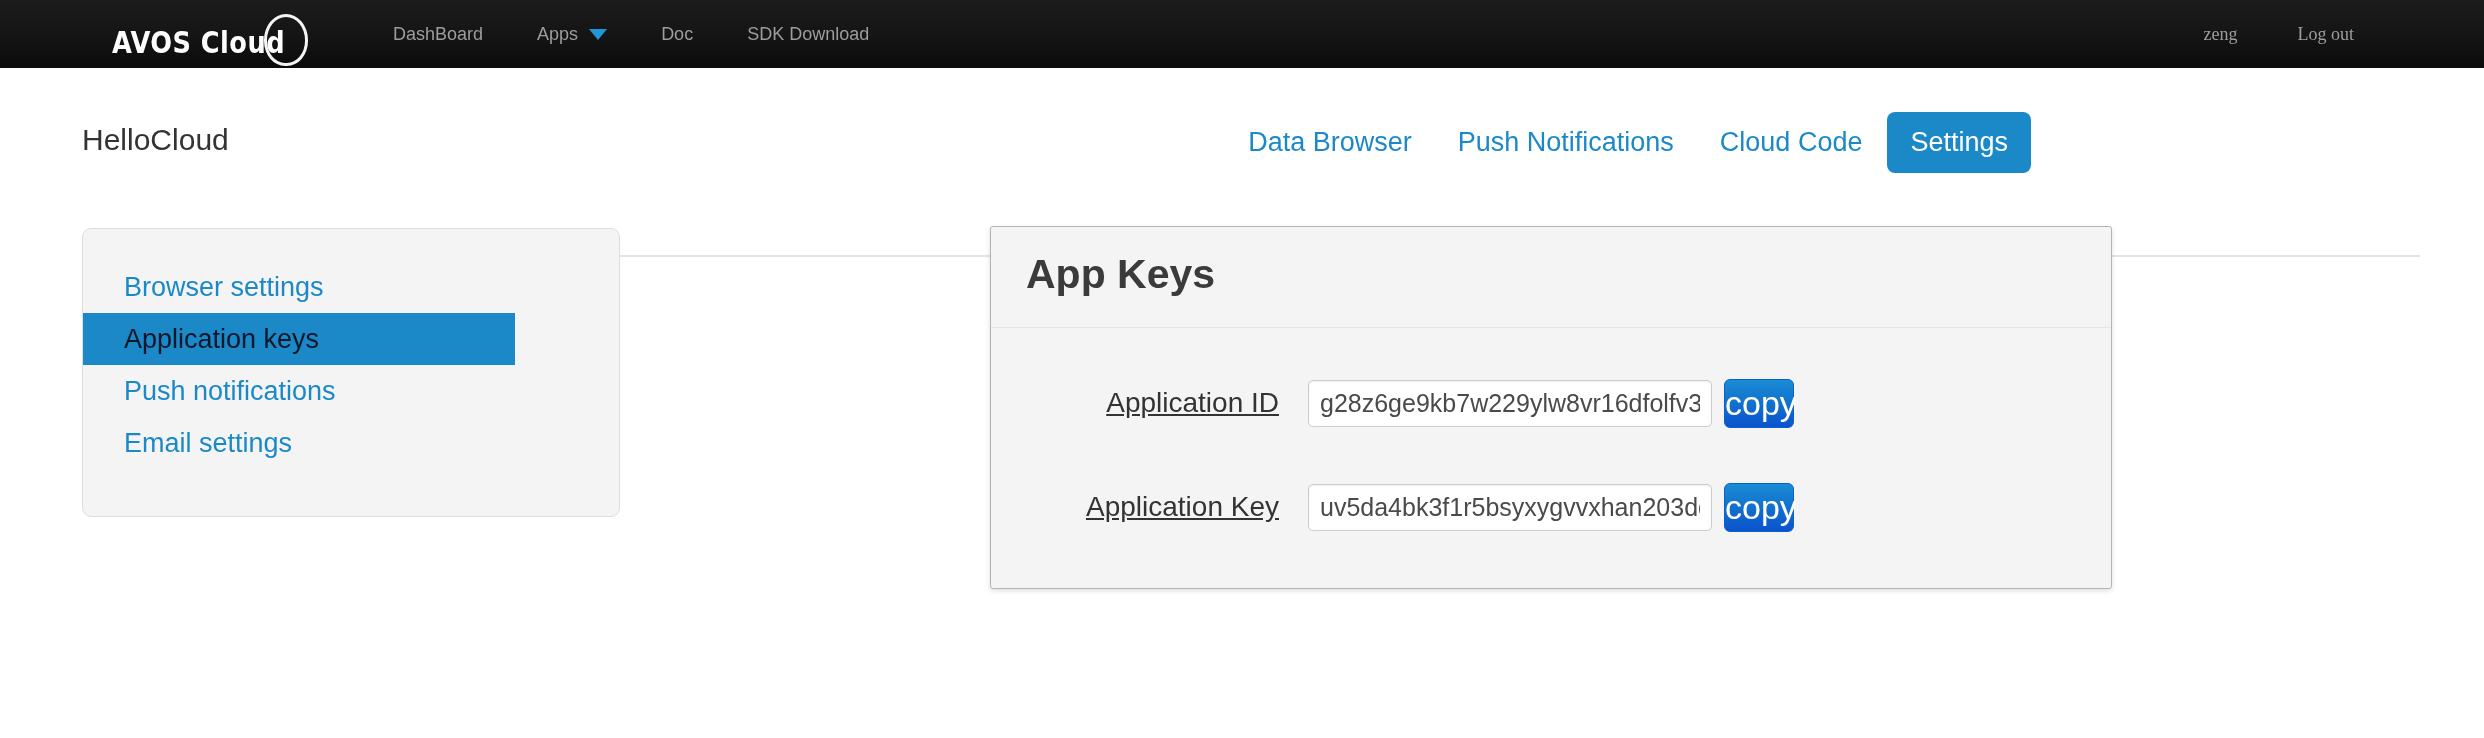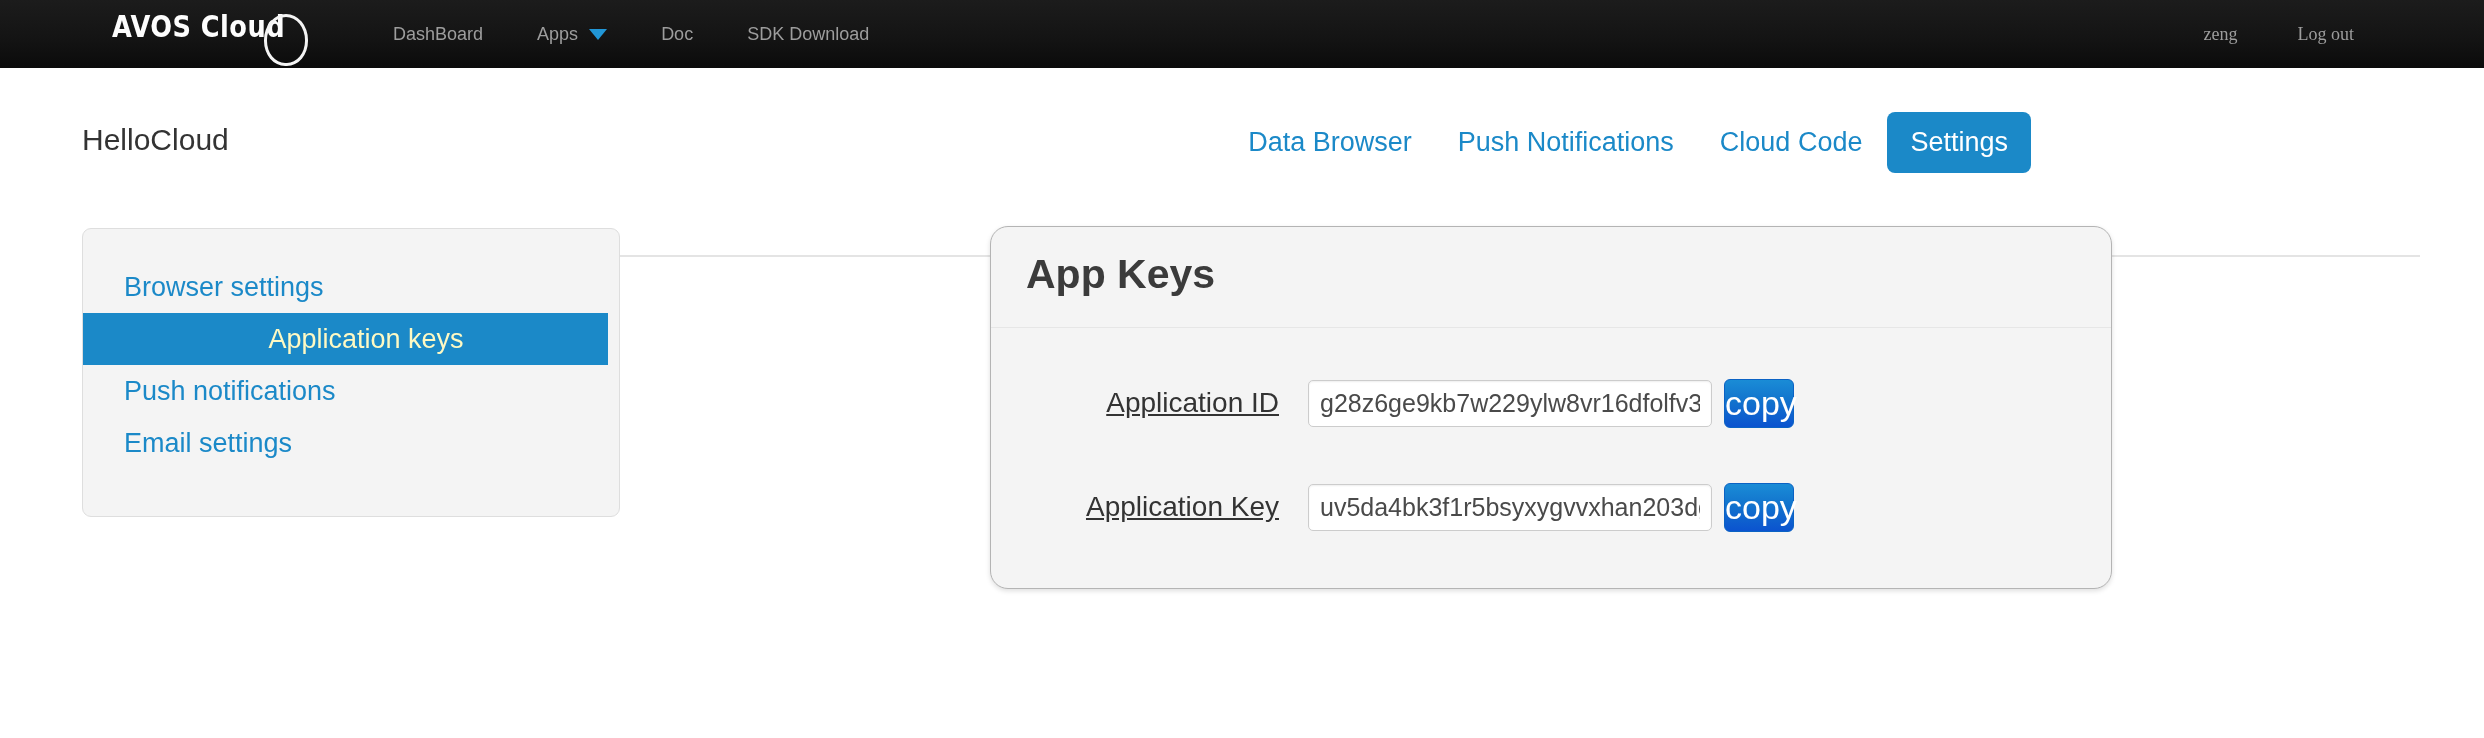--- a/index.html
+++ b/index.html
@@ -16,21 +16,21 @@
   .topbar {
     position: absolute; left: 0; top: 0;
     width: 2484px; height: 68px;
     background: linear-gradient(to bottom, #1c1c1c 0%, #141414 55%, #0b0b0b 100%);
     display: flex; align-items: center;
   }
   .brand {
     margin-left: 112px;
     position: relative;
     height: 52px;
-    display: flex; align-items: flex-start;
+    display: flex; align-items: flex-end;
   }
   .brand-text {
     color: #fdfdfd;
     font-size: 31px;
     font-weight: 700;
     letter-spacing: 0.5px;
     font-family: "DejaVu Sans", sans-serif;
     font-stretch: condensed;
     transform: scaleX(0.92);
     transform-origin: left center;
@@ -135,33 +135,32 @@
     height: 52px;
     line-height: 52px;
     color: #1b89c8;
     font-size: 27px;
     text-decoration: none;
     padding-left: 41px;
     white-space: nowrap;
   }
   .sidebar-item.active {
     background: #1b89c8;
-    color: #fef9c3;
-    width: 525px;
-    text-align: center;
+    color: #0f172a;
+    width: 432px;
   }
 
   
   .panel {
     position: absolute;
     left: 990px; top: 226px;
     width: 1122px; height: 363px;
     background: #f4f4f4;
     border: 1px solid #b4b4b4;
-    border-radius: 18px;
+    border-radius: 3px;
     box-shadow: 0 2px 5px rgba(0,0,0,0.13);
   }
   .panel-head {
     position: absolute;
     left: 0; top: 0;
     width: 100%; height: 101px;
     border-bottom: 1px solid #e6e6e6;
   }
   .panel-title {
     position: absolute;

